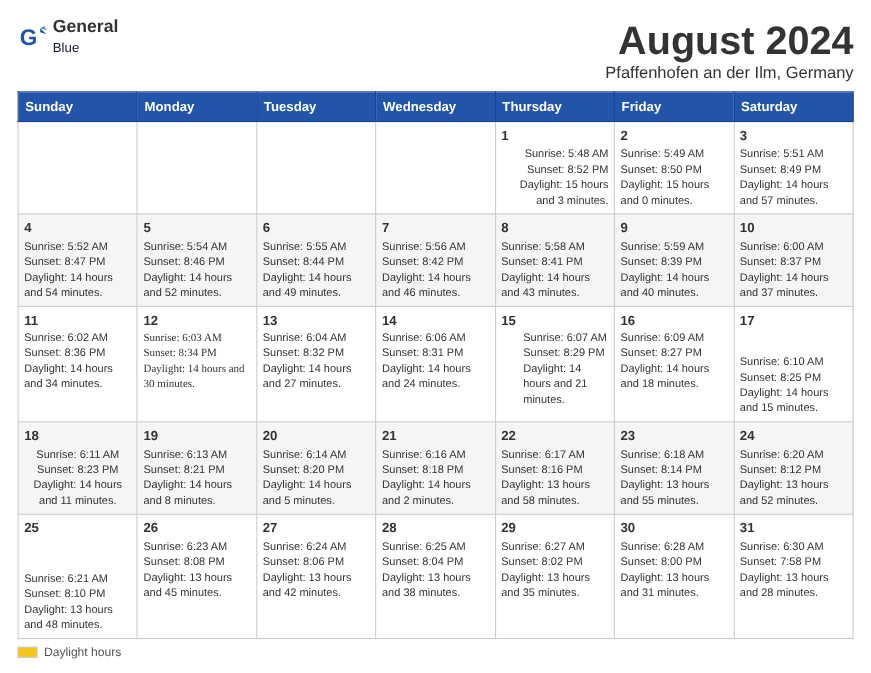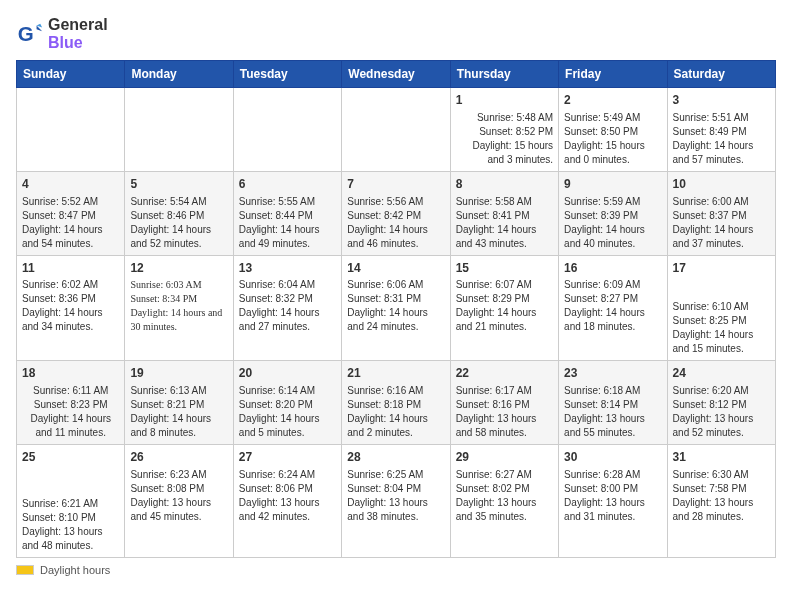--- a/index.html
+++ b/index.html
@@ -98,22 +98,26 @@
 
 <div class="header">
   <div class="logo">
     <svg class="logo-icon" viewBox="0 0 30 30">
       <text x="2" y="22" font-size="22" fill="#2255aa" font-weight="bold">G</text>
       <polygon points="22,6 28,12 22,10" fill="#2255aa"></polygon>
       <polygon points="22,6 26,4 28,8" fill="#4499dd"></polygon>
     </svg>
     <div>
       <span style="font-size:16px;font-weight:bold;color:#333;">General</span><br>
-      <span style="font-size:16px;font-weight:bold;color:#8b5cf6;">Blue</span>
+      <span style="font-size:12px;font-weight:normal;color:#0f172a;">Blue</span>
     </div>
+  </div>
+  <div class="title-block">
+    <div class="month-title">August 2024</div>
+    <div class="subtitle">Pfaffenhofen an der Ilm, Germany</div>
   </div>
 </div>
 
 <table>
   <thead>
     <tr id="thead-row">
     <th>Sunday</th>
         <th>Monday</th>
         <th>Tuesday</th>
         <th>Wednesday</th>
@@ -211,21 +215,21 @@
 Daylight: 14 hours and 27 minutes.</div>
         </td>
         <td>
           <span class="day-number">14</span>
           <div class="day-content" style="white-space: pre-wrap;">Sunrise: 6:06 AM
 Sunset: 8:31 PM
 Daylight: 14 hours and 24 minutes.</div>
         </td>
         <td>
           <span class="day-number">15</span>
-          <div class="day-content" style="white-space: pre-wrap;">Sunrise: 6:07 AM
+          <div class="day-content" style="white-space: pre-wrap; margin-left: 20px;">Sunrise: 6:07 AM
 Sunset: 8:29 PM
 Daylight: 14 hours and 21 minutes.</div>
         </td>
         <td>
           <span class="day-number">16</span>
           <div class="day-content" style="white-space: pre-wrap;">Sunrise: 6:09 AM
 Sunset: 8:27 PM
 Daylight: 14 hours and 18 minutes.</div>
         </td>
         <td>

